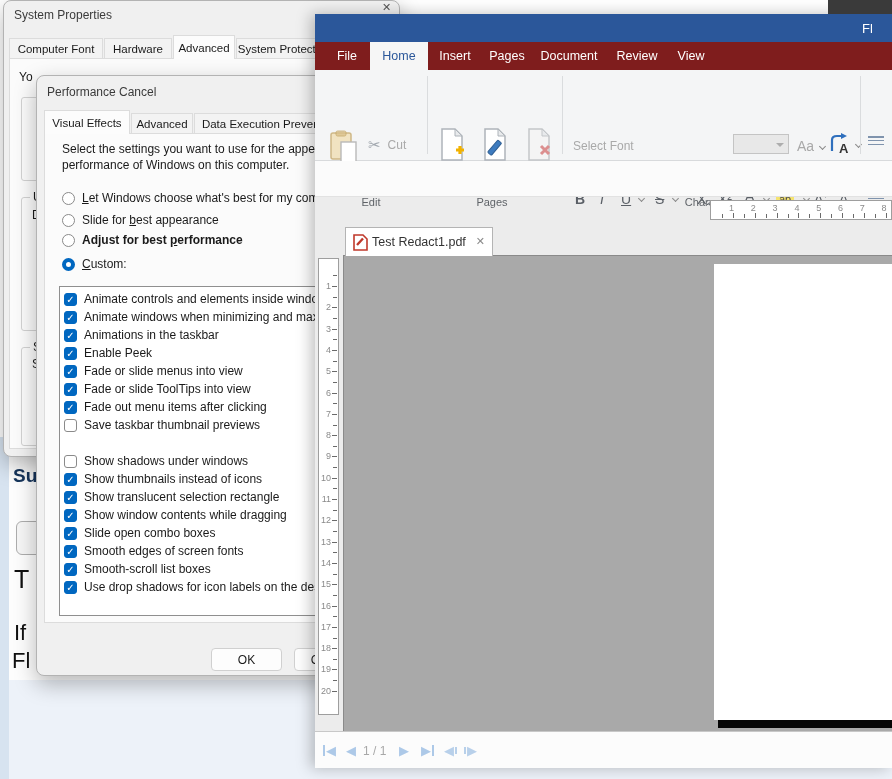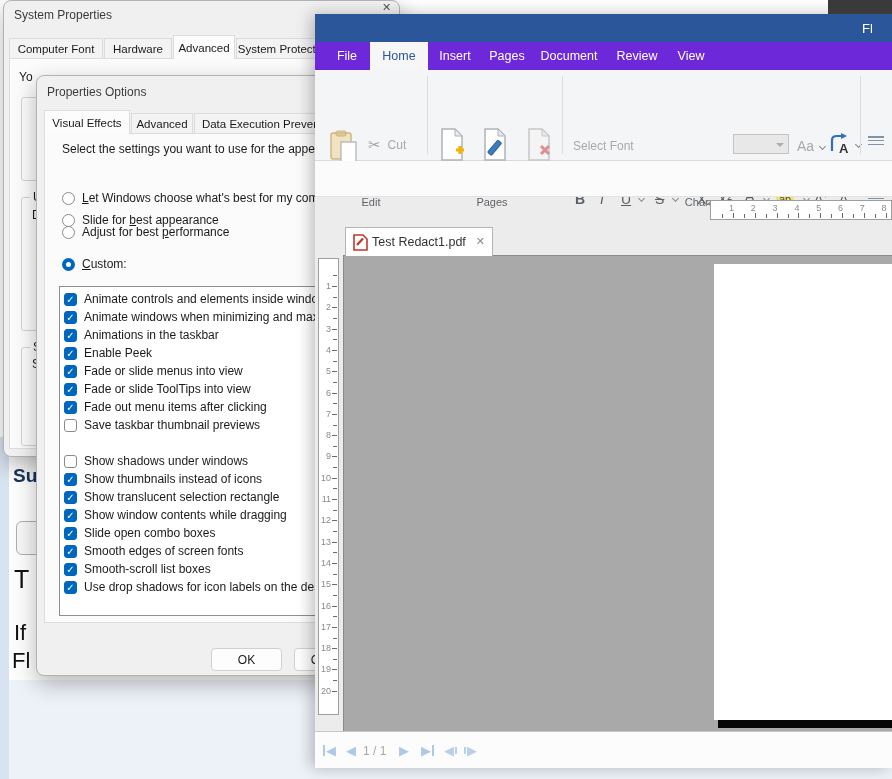--- a/index.html
+++ b/index.html
@@ -39,21 +39,21 @@
   
   #strip-light { position:absolute; left:0; top:680px; width:892px; height:99px; background:#edf2f9; z-index:2; }
   #strip-blue  { position:absolute; left:0; top:437px; width:9px; height:342px; background:#d7e3f0; z-index:3; }
   #dark-corner { position:absolute; left:828px; top:0; width:64px; height:14px; background:#3a3a3a; z-index:7; }
 
   
   #pdf { position:absolute; left:315px; top:14px; width:577px; height:754px; background:#ececec;
          z-index:6; box-shadow:-4px 0 14px rgba(0,0,0,.25); overflow:hidden; }
   #pdf-titlebar { position:absolute; left:0; top:0; width:577px; height:28px; background:#2b579a; }
   #pdf-title-frag { position:absolute; left:547px; top:7px; color:#fff; font-size:13px; }
-  #pdf-tabrow { position:absolute; left:0; top:28px; width:577px; height:28px; background:#6d28d9; }
+  #pdf-tabrow { position:absolute; left:0; top:28px; width:577px; height:28px; background:#7f1d1d; }
   .ptab { position:absolute; top:0; height:28px; display:flex; align-items:center; justify-content:center;
           font-size:12.5px; color:#fff; padding:0 4px; white-space:nowrap; }
   .ptab.active { background:#f6f6f6; color:#2b579a; }
   #ribbon { position:absolute; left:0; top:56px; width:577px; height:91px; background:#f4f5f6;
             border-bottom:1px solid #d8dadc; }
   .rsep { position:absolute; top:6px; width:1px; height:78px; background:#dadcde; }
   .rgl { position:absolute; top:126px; font-size:11px; color:#5f6368; width:80px; text-align:center; }
   .biglabel { position:absolute; top:97px; font-size:12px; width:60px; text-align:center; white-space:nowrap; }
   .gray { color:#a9a9a9; }
   .dark { color:#3b3b3b; }
@@ -148,38 +148,39 @@
     <div class="gbox" style="left:17px; top:96px; width:370px; height:84px; z-index:3;"></div>
     <div class="gbox" style="left:17px; top:196px; width:370px; height:134px; z-index:3;"></div>
     <div class="frag" style="left:26px; top:189px; background:#fbfbfb; padding:0 3px; z-index:4;">U</div>
     <div class="frag" style="left:28px; top:207px; z-index:4;">D</div>
     <div class="gbox" style="left:17px; top:346px; width:370px; height:99px; z-index:3;"></div>
     <div class="frag" style="left:26px; top:339px; background:#fbfbfb; padding:0 3px; z-index:4;">S</div>
     <div class="frag" style="left:28px; top:356px; z-index:4;">S</div>
   </div>
 
   <div class="win" style="left:36px; top:75px; width:300px; height:601px; z-index:5; overflow:hidden;">
-    <div class="wtitle" style="left:10px; top:9px;">Properties Options</div>
+    <div class="wtitle" style="left:10px; top:9px;">Performance Cancel</div>
     <div class="wtabs" style="left:7px; top:34px; height:24px;">
         <span class="wtab active" style="width: 86px;">Visual Effects</span>
         <span class="wtab" style="width: 62px;">Advanced</span>
         <span class="wtab" style="width: 152px;">Data Execution Prevention</span>
       </div>
     <div class="panel" style="left:7px; top:57px; width:310px; height:490px;"></div>
     <div class="frag" style="left:25px; top:66px; z-index:3;">Select the settings you want to use for the appear</div>
+    <div class="frag" style="left:25px; top:82px; z-index:3;">performance of Windows on this computer.</div>
     <div style="position:absolute; left:0; top:0; z-index:3;" id="po-radios">
         <div class="radio-row" style="top: 114px;">
           <span class="rdot"></span>
           <span class="rlabel"><span></span><span style="text-decoration: underline;">L</span><span>et Windows choose what's best for my comp</span></span>
         </div>
         <div class="radio-row" style="top: 136px;">
           <span class="rdot"></span>
           <span class="rlabel"><span>Slide for </span><span style="text-decoration: underline;">b</span><span>est appearance</span></span>
         </div>
-        <div class="radio-row" style="top: 148px;">
+        <div class="radio-row" style="top: 156px; font-weight: bold;">
           <span class="rdot"></span>
           <span class="rlabel"><span>Adjust for best </span><span style="text-decoration: underline;">p</span><span>erformance</span></span>
         </div>
         <div class="radio-row" style="top: 180px;">
           <span class="rdot sel"></span>
           <span class="rlabel"><span></span><span style="text-decoration: underline;">C</span><span>ustom:</span></span>
         </div>
       </div>
     <div class="listbox" style="left:22px; top:210px; width:273px; height:330px; z-index:3;" id="po-list">
         <div class="cbx-row" style="top: 3px;">

